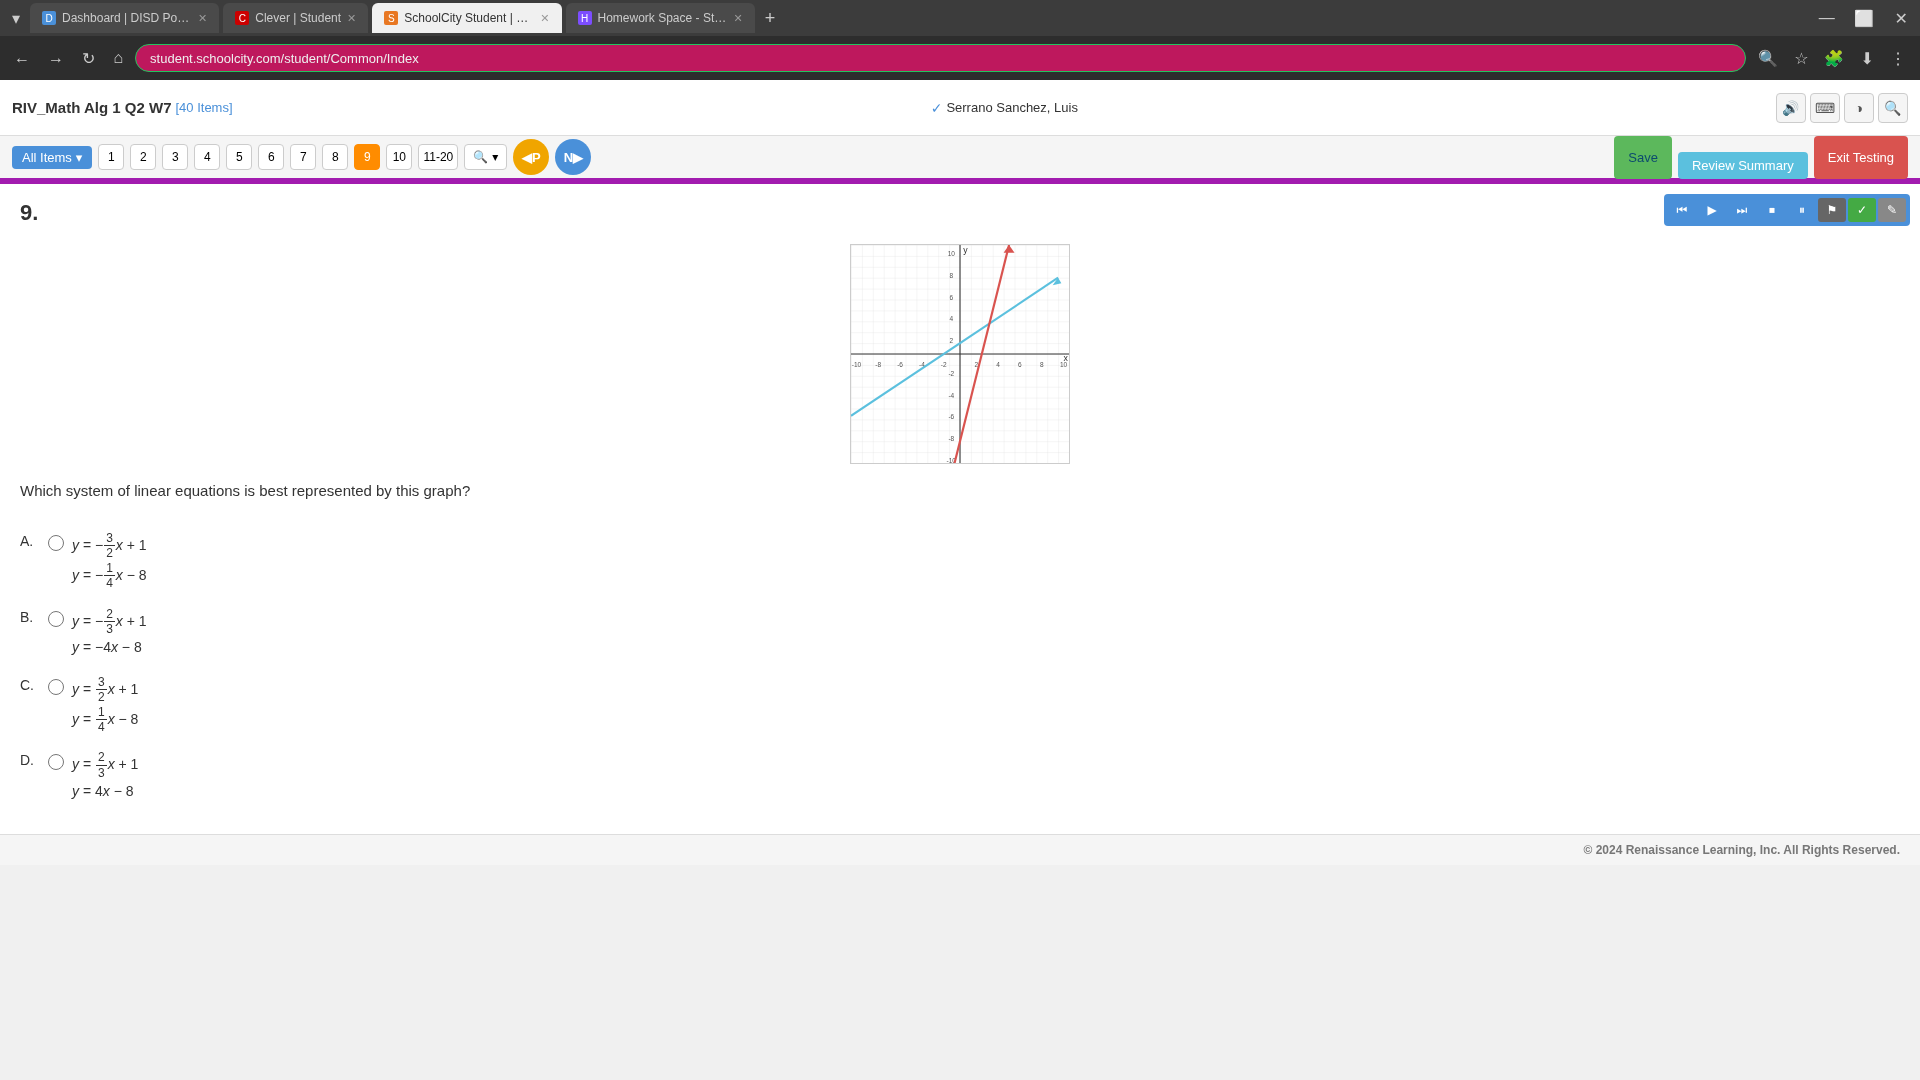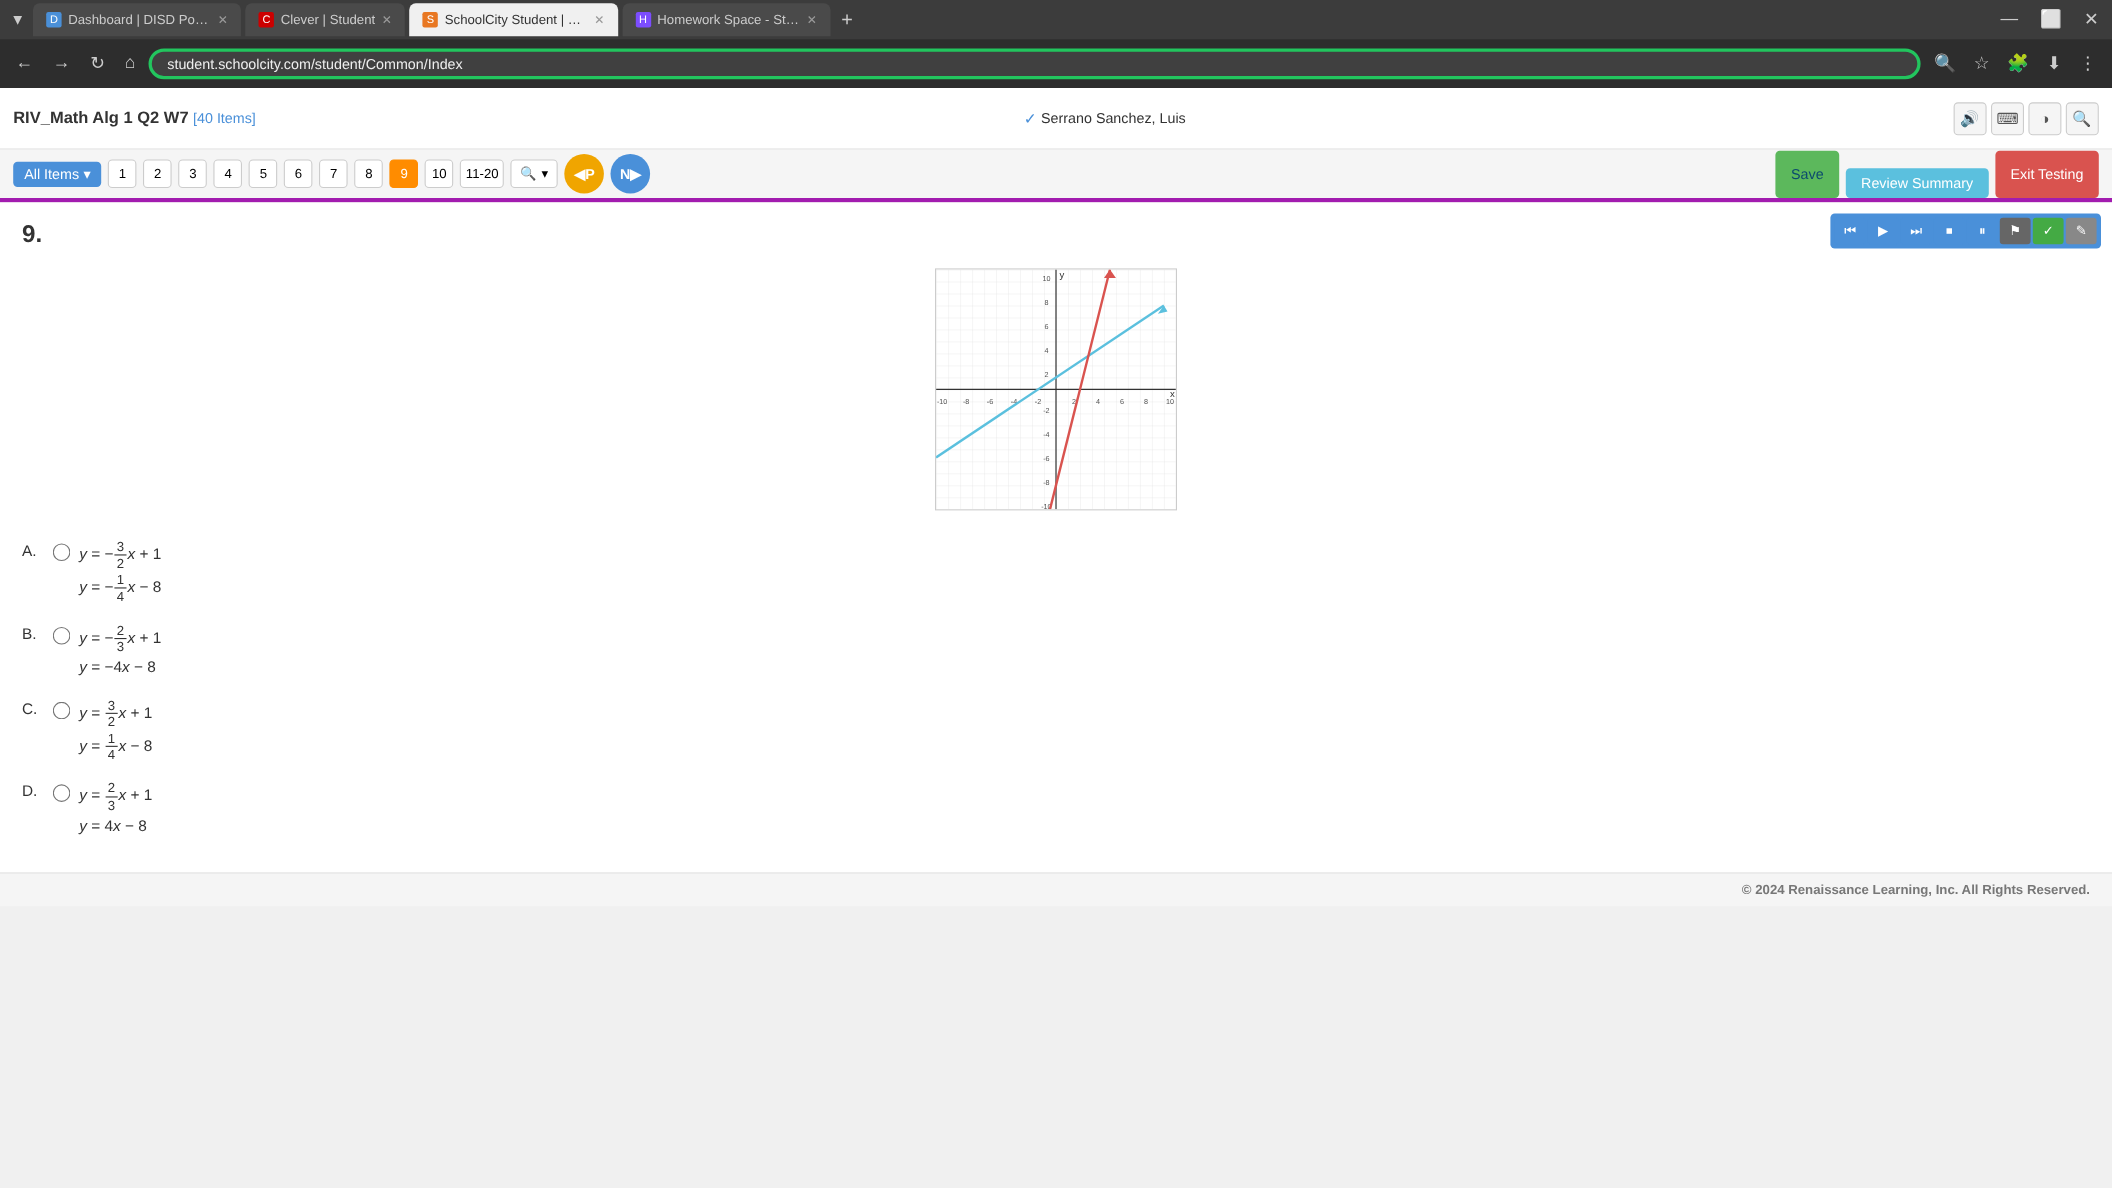--- a/index.html
+++ b/index.html
@@ -96,22 +96,22 @@
       background: none;
       border: none;
       color: #ccc;
       font-size: 16px;
       padding: 4px 6px;
       cursor: pointer;
       border-radius: 50%;
     }
     .address-input {
       flex: 1;
-      background: #404040;
-      border: 3px solid #22c55e;
+      background: #be185d;
+      border: 1px solid #22c55e;
       border-radius: 20px;
       color: #eee;
       padding: 4px 14px;
       font-size: 13px;
       outline: none;
       height: 28px;
     }
     .address-actions {
       display: flex;
       gap: 4px;
@@ -153,21 +153,21 @@
     }
     .user-check {
       color: #4a90d9;
       font-size: 14px;
     }
     .spacer { flex: 1; }
 
     
     .nav-items {
       background: #f5f5f5;
-      border-bottom: 4px solid #a21caf;
+      border-bottom: 6px solid #a21caf;
       padding: 6px 12px;
       display: flex;
       align-items: center;
       gap: 6px;
       height: 48px;
     }
     .all-items-dropdown {
       background: #4a90d9;
       color: white;
       border: none;
@@ -630,20 +630,21 @@
       <line x1="-10" y1="5.67" x2="9" y2="-7" stroke="#5bc0de" stroke-width="0.2"></line>
 
       <polygon points="9,-7 8.5,-6.3 9.3,-6.5" fill="#5bc0de"></polygon>
 
       <line x1="-0.5" y1="10" x2="4.5" y2="-10" stroke="#d9534f" stroke-width="0.2"></line>
 
       <polygon points="4.5,-10 4,-9.3 5,-9.3" fill="#d9534f"></polygon>
     </svg>
   </div>
 
+  <div class="question-text" style="padding-top:8px;">Which system of linear equations is best represented by this graph?</div>
 
   <div class="answer-choices">
 
     <div class="choice-row">
       <span class="choice-letter">A.</span>
       <input type="radio" class="choice-radio" name="answer" value="A" style="">
       <div class="choice-content">
         <div>
           <span class="math-eq">y</span> = −<span class="math-fraction">
               <span class="numerator">3</span>

